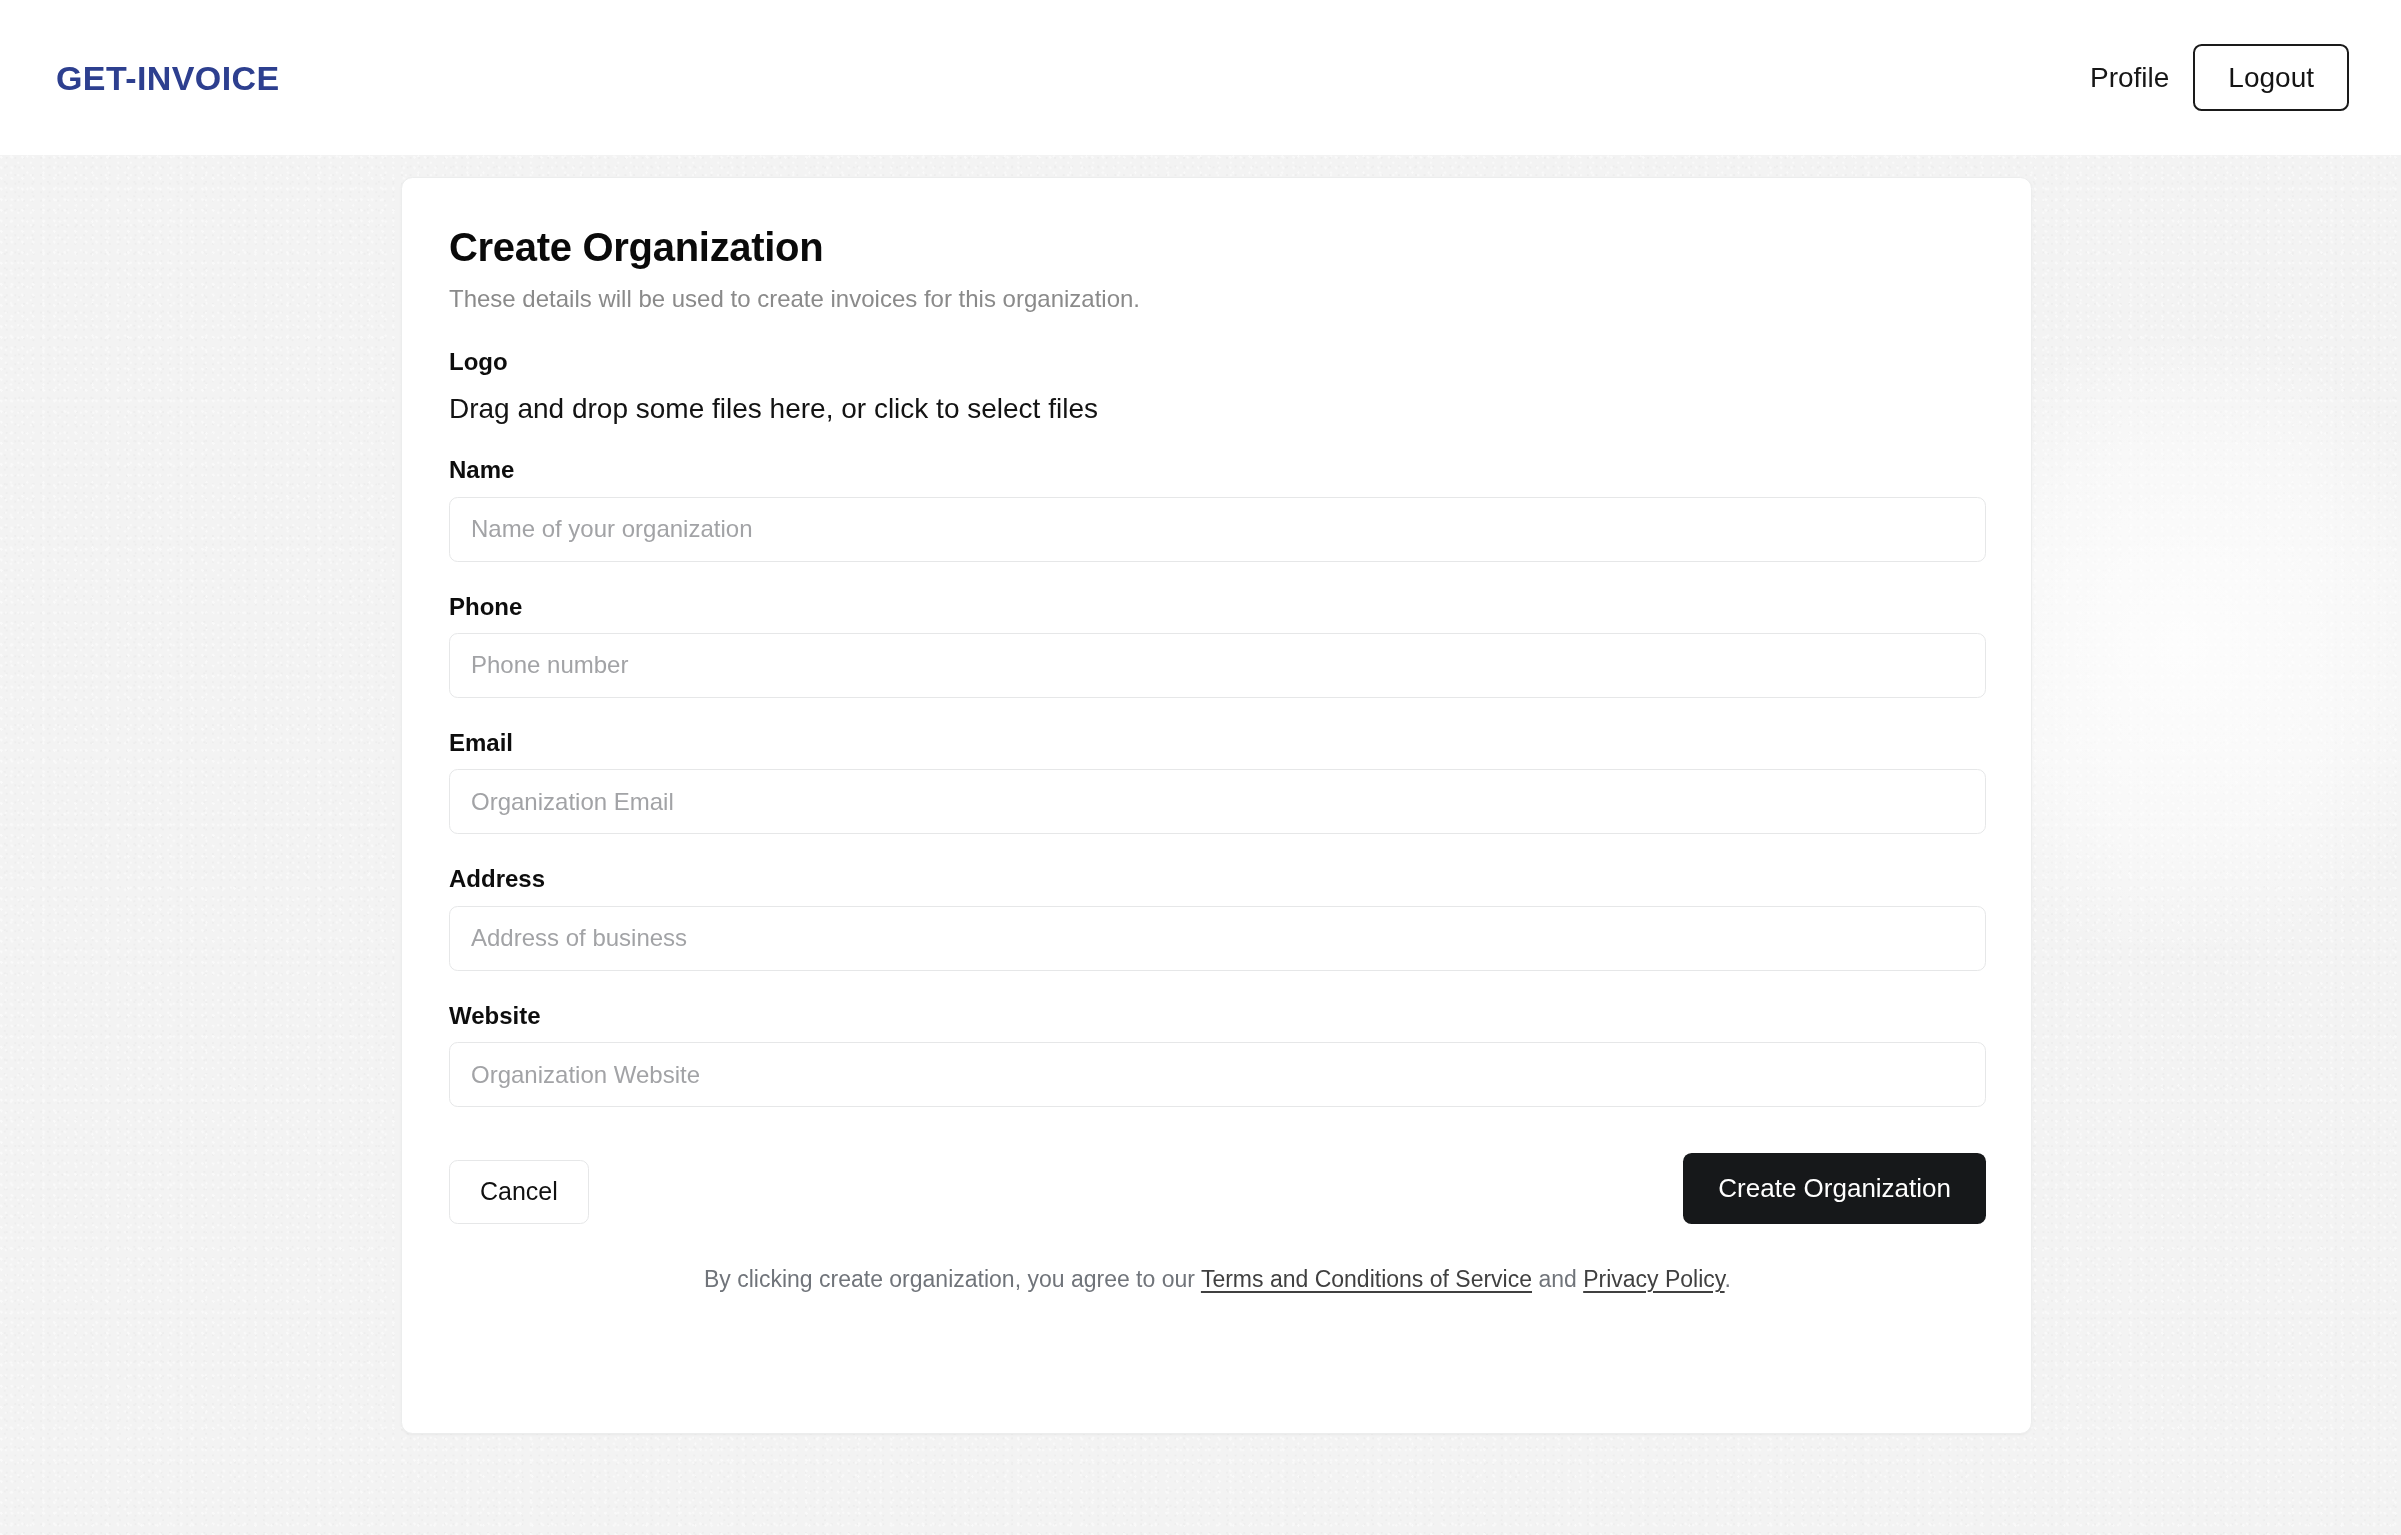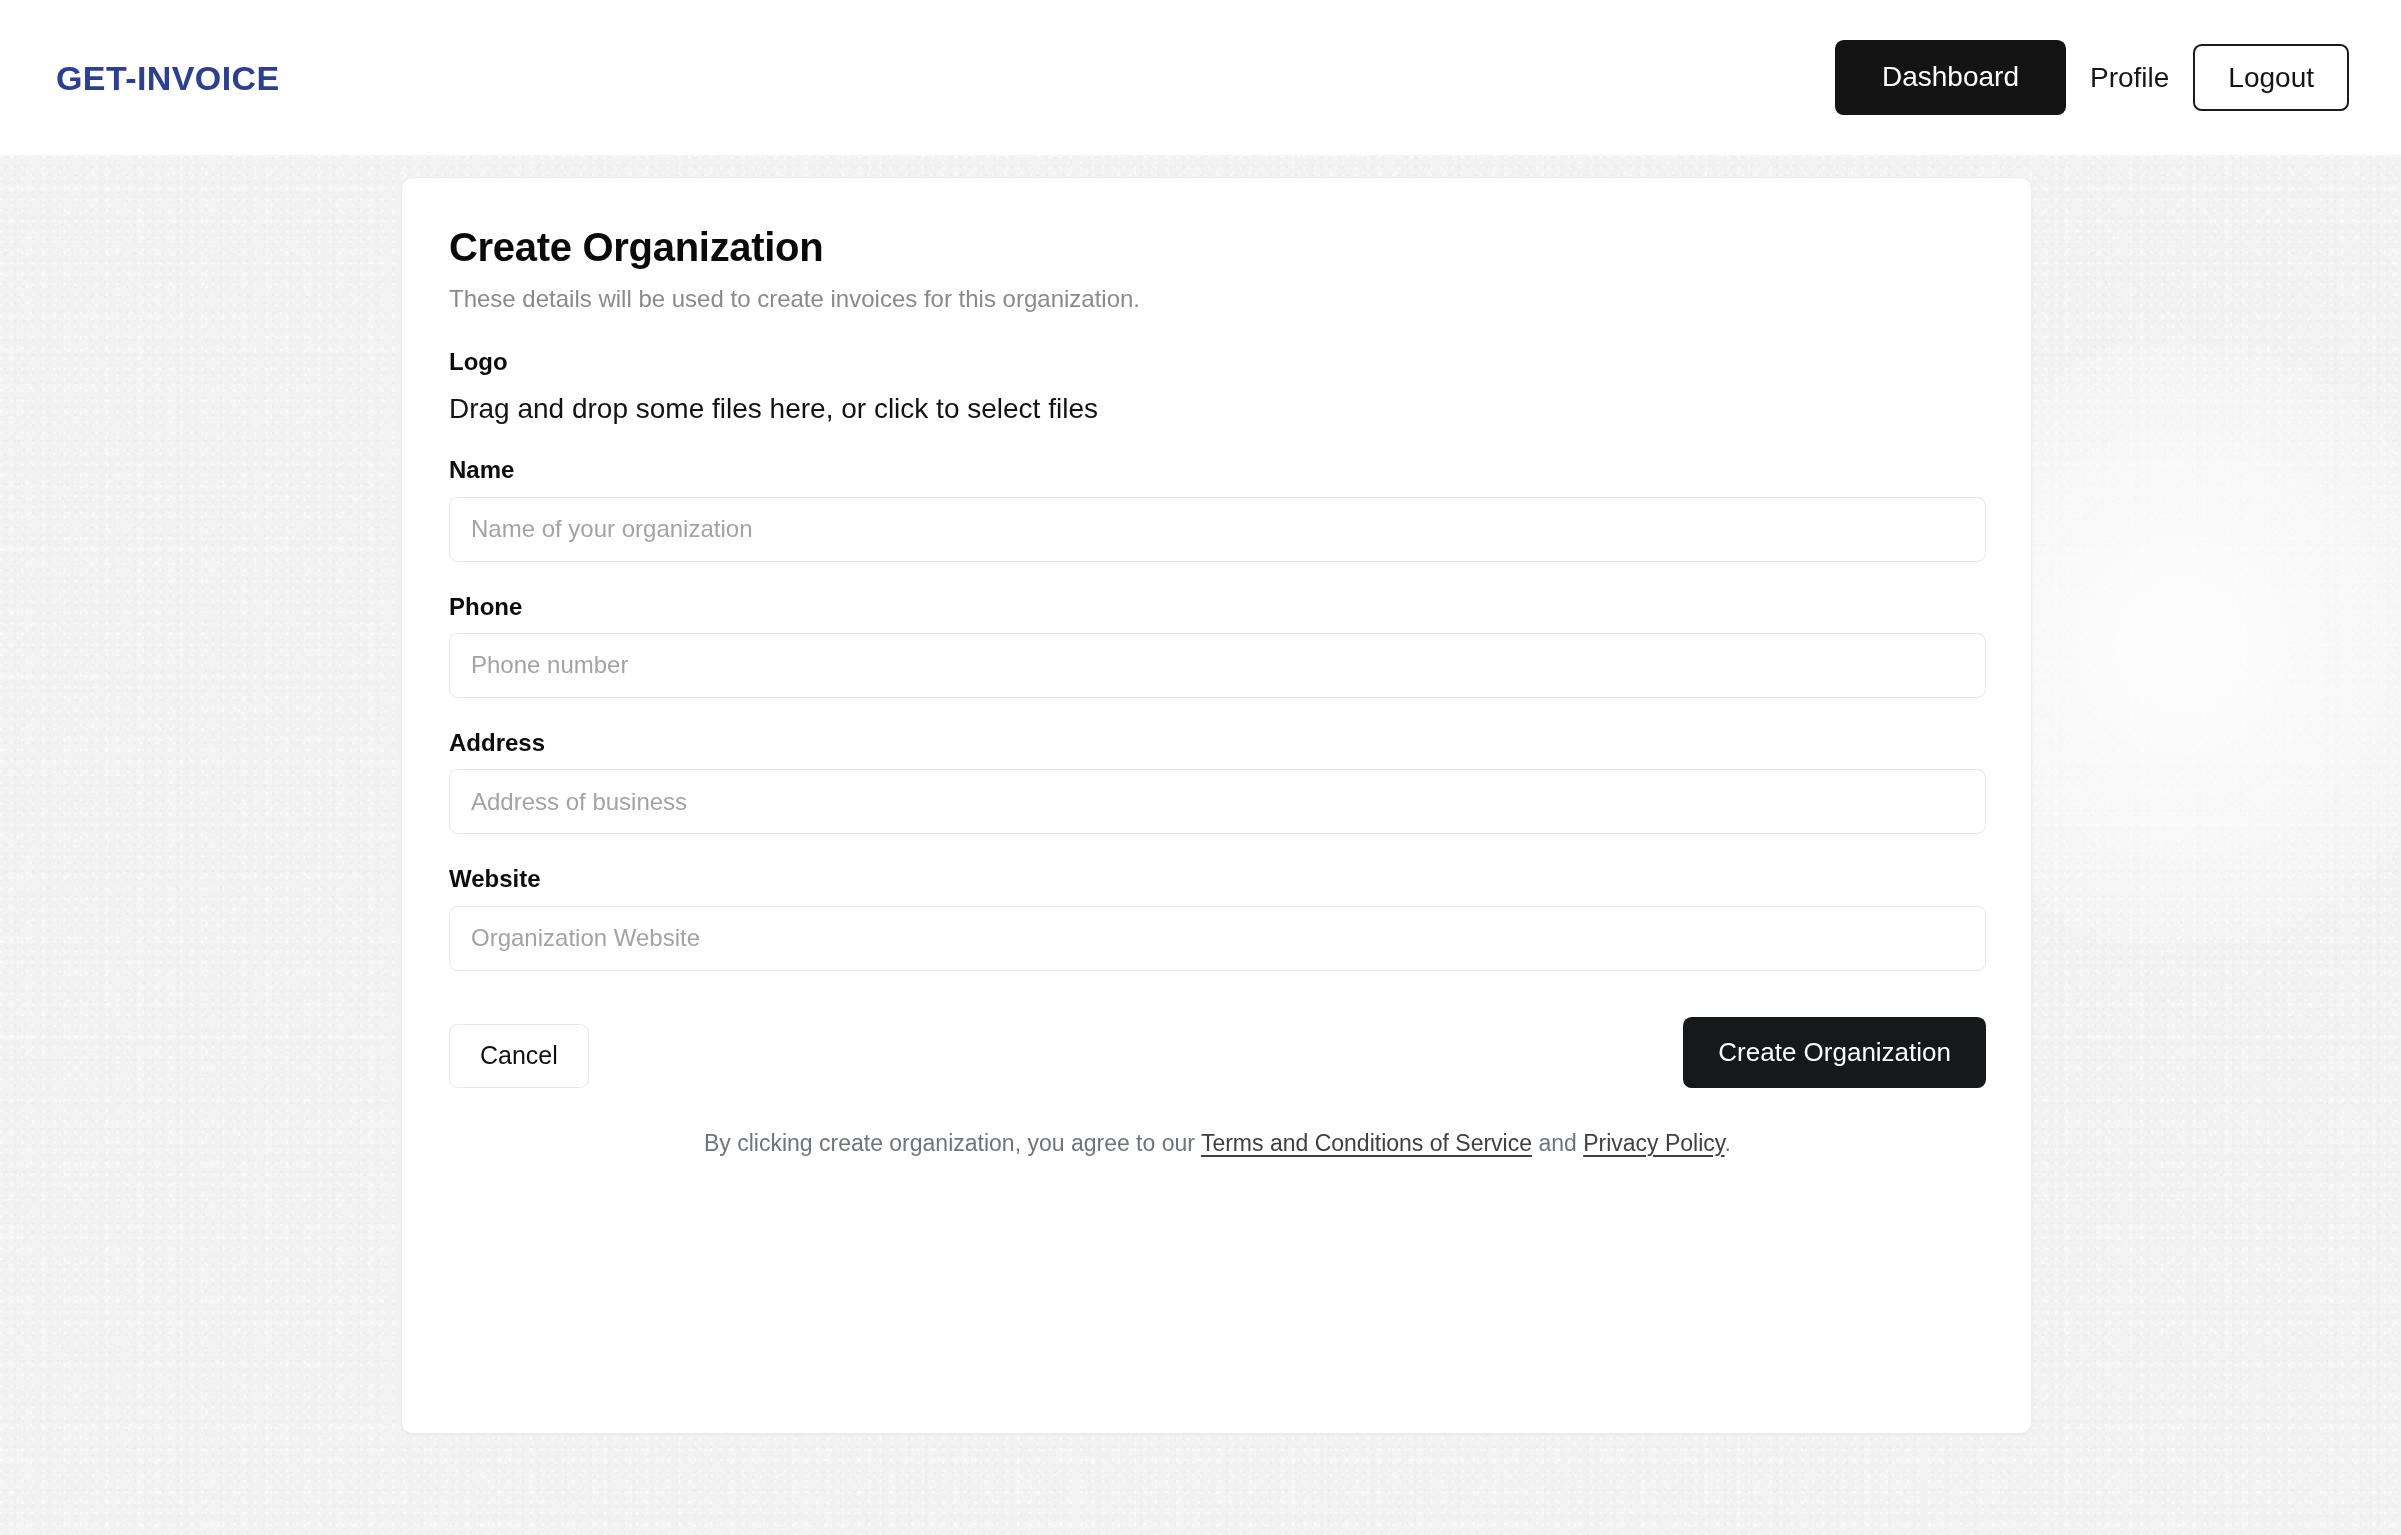--- a/index.html
+++ b/index.html
@@ -240,21 +240,20 @@
 <div class="page">
 
   <div class="bg">
     <div class="bg-noise"></div>
     <div class="bg-glow"></div>
   </div>
 
   <div class="header">
     <div class="brand">GET-INVOICE</div>
     <div class="nav">
-      <button class="nav-dashboard">Dashboard</button>
       <a class="nav-profile">Profile</a>
       <button class="nav-logout">Logout</button>
     </div>
   </div>
 
   <div class="card">
 
     <h1 class="card-title">Create Organization</h1>
     <p class="card-subtitle">These details will be used to create invoices for this organization.</p>
 
@@ -266,20 +265,24 @@
     <div class="field-group">
       <label class="field-label">Name</label>
       <input class="text-input" type="text" placeholder="Name of your organization" style="">
     </div>
 
     <div class="field-group">
       <label class="field-label">Phone</label>
       <input class="text-input" type="text" placeholder="Phone number" style="">
     </div>
 
+    <div class="field-group">
+      <label class="field-label">Email</label>
+      <input class="text-input" type="text" placeholder="Organization Email" style="">
+    </div>
 
     <div class="field-group">
       <label class="field-label">Address</label>
       <input class="text-input" type="text" placeholder="Address of business" style="">
     </div>
 
     <div class="field-group">
       <label class="field-label">Website</label>
       <input class="text-input" type="text" placeholder="Organization Website" style="">
     </div>

